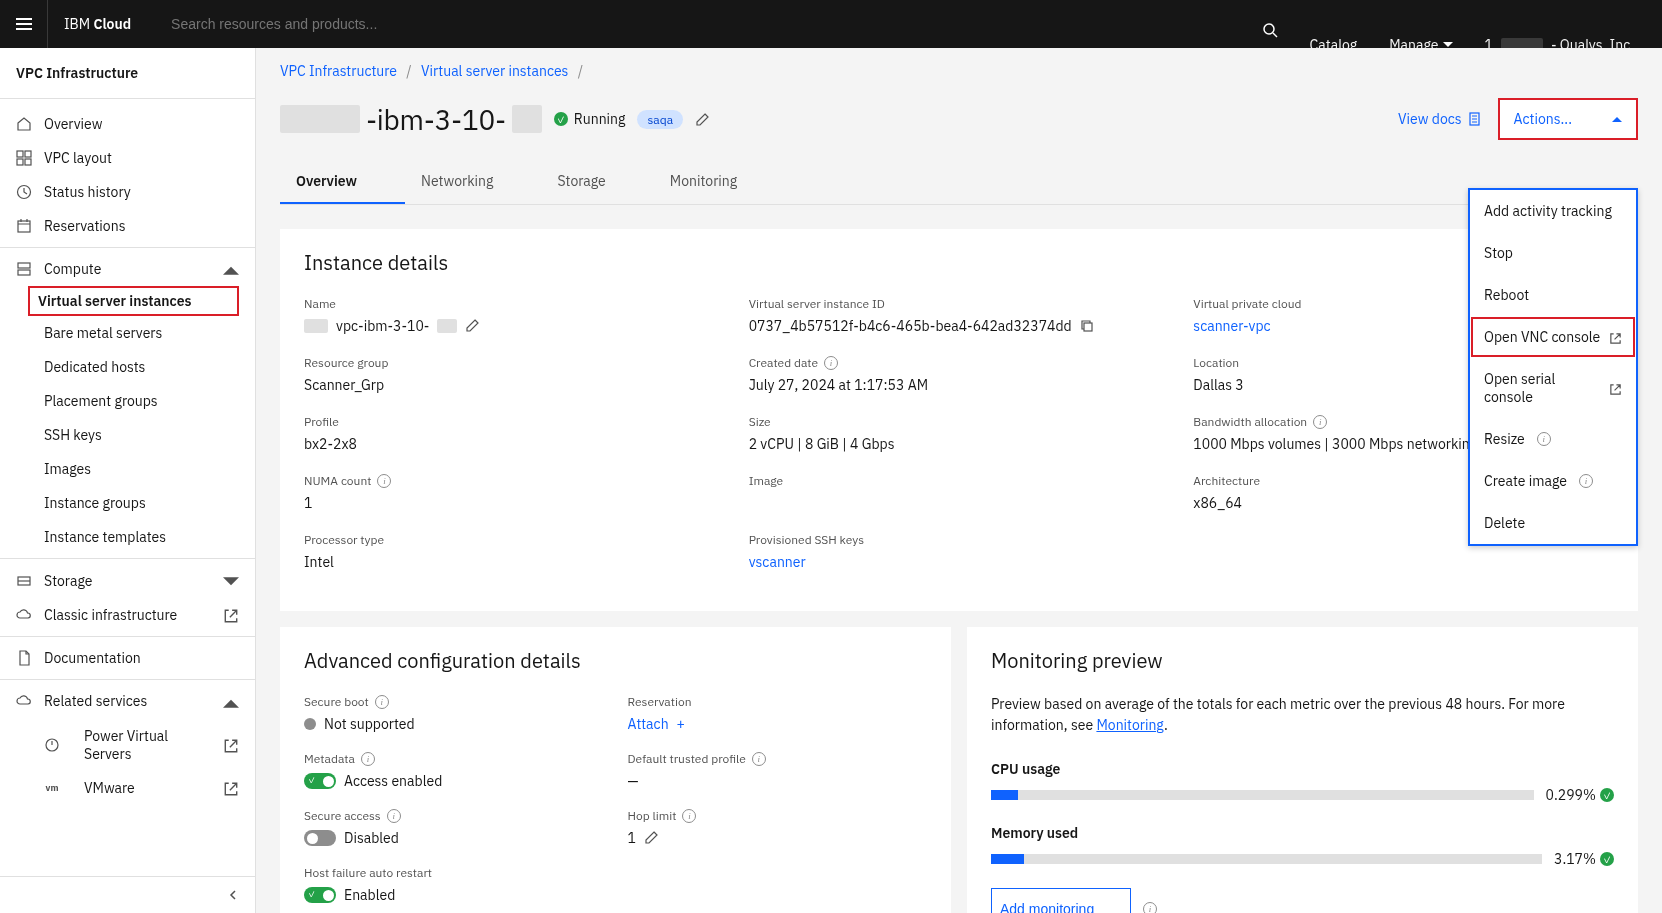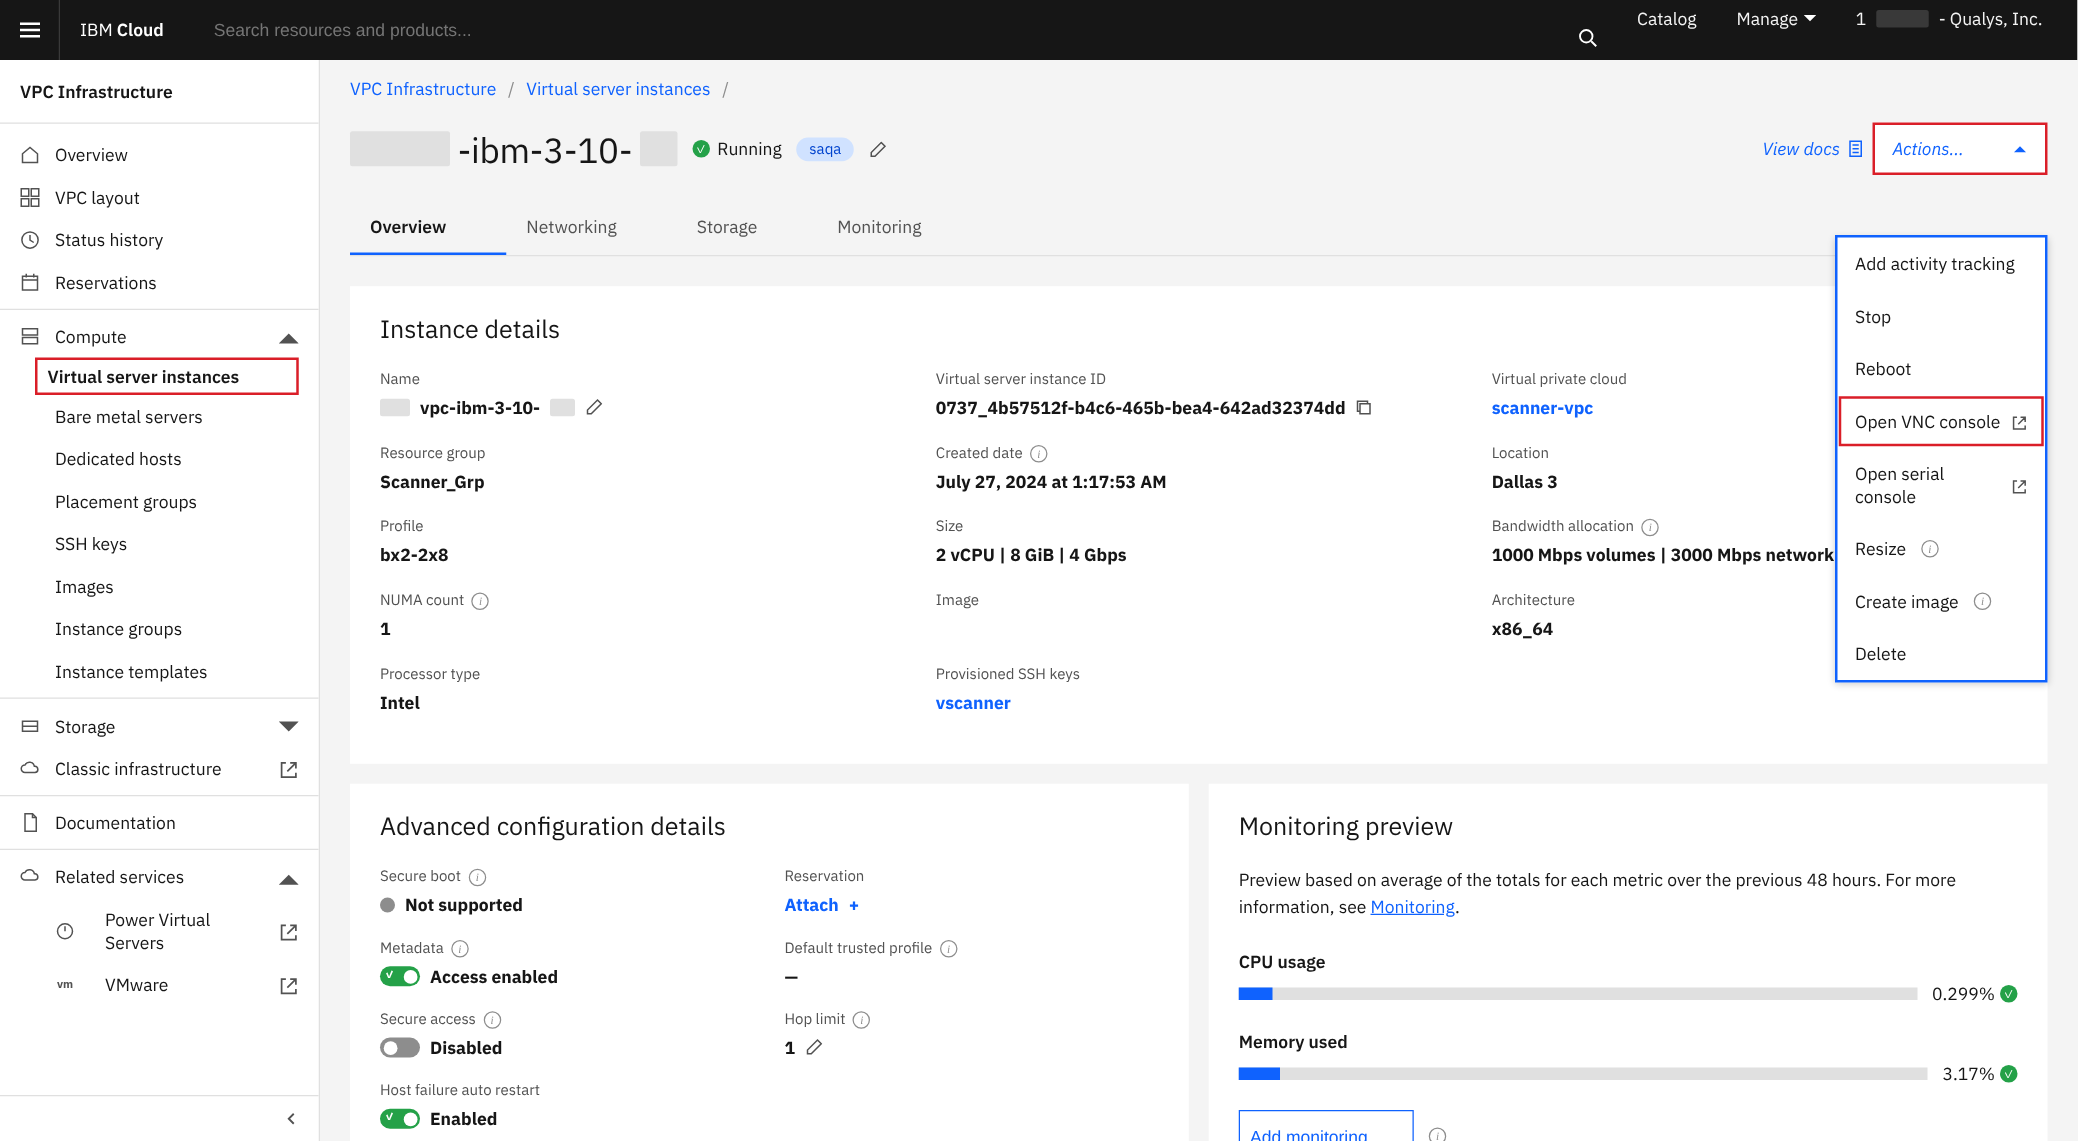--- a/index.html
+++ b/index.html
@@ -6,21 +6,21 @@
   body { font-family: "IBM Plex Sans", -apple-system, BlinkMacSystemFont, "Segoe UI", Arial, sans-serif; font-size: 14px; color: #161616; background: #f4f4f4; }
   
   
   .header { background: #161616; color: #fff; height: 48px; display: flex; align-items: center; }
   .hamburger { width: 48px; height: 48px; display: flex; align-items: center; justify-content: center; cursor: pointer; border-right: 1px solid #393939; }
   .hamburger svg { width: 20px; height: 20px; fill: #fff; }
   .brand { padding: 0 16px; font-size: 14px; white-space: nowrap; }
   .brand b { font-weight: 600; }
   .search-area { flex: 1; display: flex; align-items: center; padding: 0 16px; color: #8d8d8d; margin-left: 8px; }
   .search-area input { background: transparent; border: none; color: #8d8d8d; font-size: 14px; width: 100%; outline: none; }
-  .header-right { display: flex; align-items: flex-start; gap: 8px; padding-right: 16px; margin-top: 12px; }
+  .header-right { display: flex; align-items: flex-end; gap: 8px; padding-right: 16px; margin-top: 12px; }
   .search-icon-box { width: 40px; height: 48px; display: flex; align-items: center; justify-content: center; }
   .header-link { color: #f4f4f4; padding: 0 12px; cursor: pointer; font-size: 14px; display: flex; align-items: center; gap: 4px; }
   .account { display: flex; align-items: center; gap: 8px; padding-left: 12px; }
   .redact { background: #393939; display: inline-block; width: 42px; height: 14px; border-radius: 2px; vertical-align: middle; }
   
   
   .main-layout { display: flex; height: calc(100vh - 48px); }
   
   
   .sidebar { width: 256px; background: #fff; border-right: 1px solid #e0e0e0; overflow-y: auto; display: flex; flex-direction: column; position: relative; }
@@ -43,21 +43,21 @@
   .breadcrumb a { color: #0f62fe; text-decoration: none; }
   .breadcrumb .sep { color: #8d8d8d; margin: 0 6px; }
   
   .page-header { display: flex; align-items: center; padding: 8px 24px 0; gap: 12px; }
   .page-title { font-size: 28px; font-weight: 400; letter-spacing: -0.3px; display: flex; align-items: center; gap: 6px; }
   .redact-lg { background: #e0e0e0; display: inline-block; width: 80px; height: 28px; border-radius: 2px; }
   .status-pill { display: flex; align-items: center; gap: 6px; font-size: 14px; }
   .status-dot-green { width: 14px; height: 14px; border-radius: 50%; background: #24a148; display:inline-flex; align-items:center; justify-content:center; color:#fff; font-size:9px; }
   .tag-badge { background: #d0e2ff; color: #0043ce; padding: 2px 10px; border-radius: 12px; font-size: 12px; }
   .edit-icon { color: #525252; cursor: pointer; }
-  .header-actions { margin-left: auto; display: flex; align-items: center; gap: 6px; font-style: italic; }
+  .header-actions { margin-left: auto; display: flex; align-items: center; gap: 16px; }
   .view-docs { color: #0f62fe; display: flex; align-items: center; gap: 6px; cursor: pointer; }
   .actions-btn { border: 2px solid #da1e28; color: #0f62fe; padding: 10px 14px; display: flex; align-items: center; gap: 40px; cursor: pointer; min-width: 140px; background: #fff; position: relative; }
   
   
   .dropdown-menu { position: absolute; top: 140px; right: 24px; width: 170px; background: #fff; border: 2px solid #0f62fe; box-shadow: 0 2px 6px rgba(0,0,0,0.2); z-index: 100; }
   .dropdown-item { padding: 12px 14px; font-size: 14px; cursor: pointer; display: flex; align-items: center; gap: 8px; color: #161616; position: relative; }
   .dropdown-item.highlighted { outline: 2px solid #da1e28; outline-offset: -3px; text-align: center; }
   .dropdown-item .ext { margin-left: auto; color: #525252; }
   .dropdown-item .info-sm { color: #8d8d8d; margin-left:4px; }
   
@@ -65,21 +65,21 @@
   .tabs { display: flex; border-bottom: 1px solid #e0e0e0; margin: 20px 24px 0; gap: 0; }
   .tab { padding: 12px 48px 12px 16px; cursor: pointer; font-size: 14px; color: #525252; border-bottom: 2px solid transparent; }
   .tab.active { font-weight: 600; color: #161616; border-bottom: 2px solid #0f62fe; }
   
   
   .panels { padding: 24px; display: flex; flex-direction: column; gap: 16px; }
   .panel { background: #fff; padding: 20px 24px; }
   .panel h2 { font-size: 20px; font-weight: 400; margin-bottom: 20px; }
   .details-grid { display: grid; grid-template-columns: repeat(3, 1fr); row-gap: 20px; column-gap: 24px; }
   .detail-item .label { font-size: 12px; color: #525252; margin-bottom: 6px; display: flex; align-items: center; gap: 6px; }
-  .detail-item .value { font-size: 14px; color: #161616; display: flex; align-items: center; gap: 8px; flex-wrap: wrap; font-weight: bold; }
+  .detail-item .value { font-size: 14px; color: #161616; display: flex; align-items: center; gap: 8px; flex-wrap: wrap; }
   .detail-item .value a { color: #0f62fe; text-decoration: none; }
   .link-blue { color: #0f62fe; cursor: pointer; text-decoration: none; }
   .info-icon { display: inline-flex; width: 14px; height: 14px; border: 1px solid #8d8d8d; border-radius: 50%; align-items: center; justify-content: center; font-size: 9px; color: #8d8d8d; font-style: italic; font-family: serif; }
   .copy-icon, .edit-sm { color: #525252; cursor: pointer; width: 14px; height: 14px; display:inline-flex; }
   .redact-sm { background: #e0e0e0; display: inline-block; width: 20px; height: 14px; border-radius: 2px; vertical-align: middle; }
   .redact-sm2 { background: #e0e0e0; display: inline-block; width: 24px; height: 14px; border-radius: 2px; vertical-align: middle; }
   
   .two-col { display: flex; gap: 16px; }
   .two-col .panel { flex: 1; }
   

